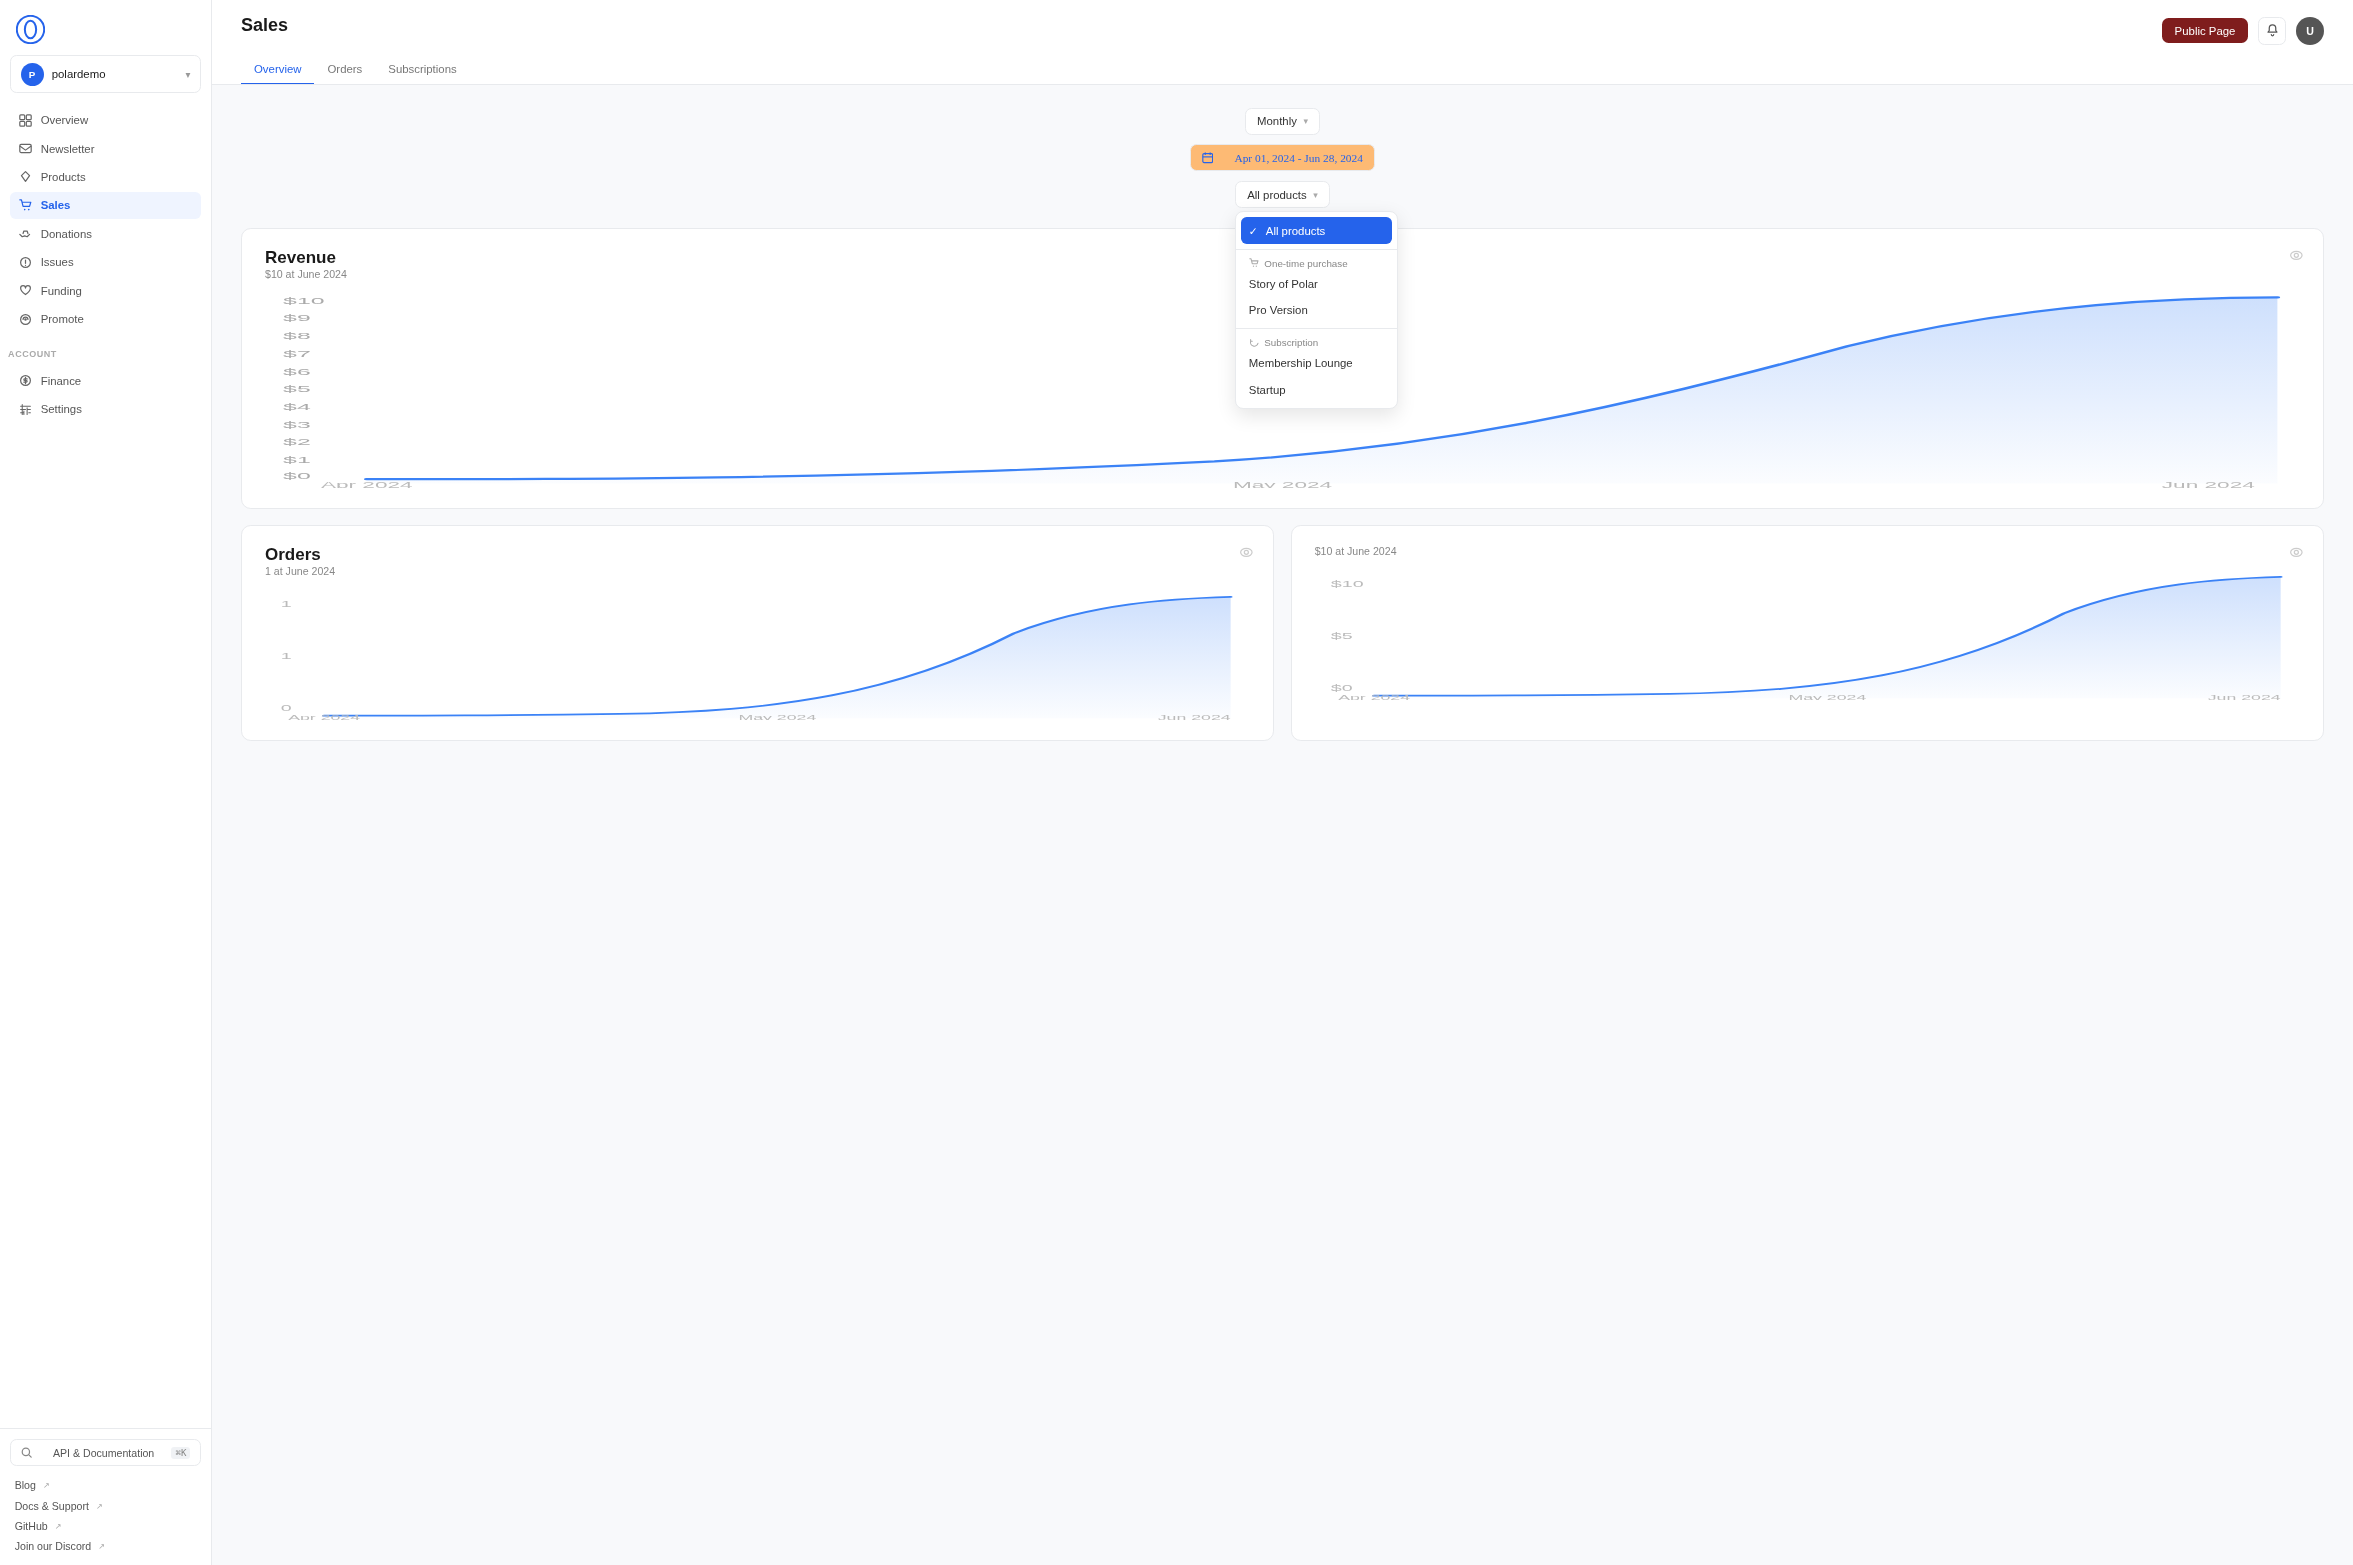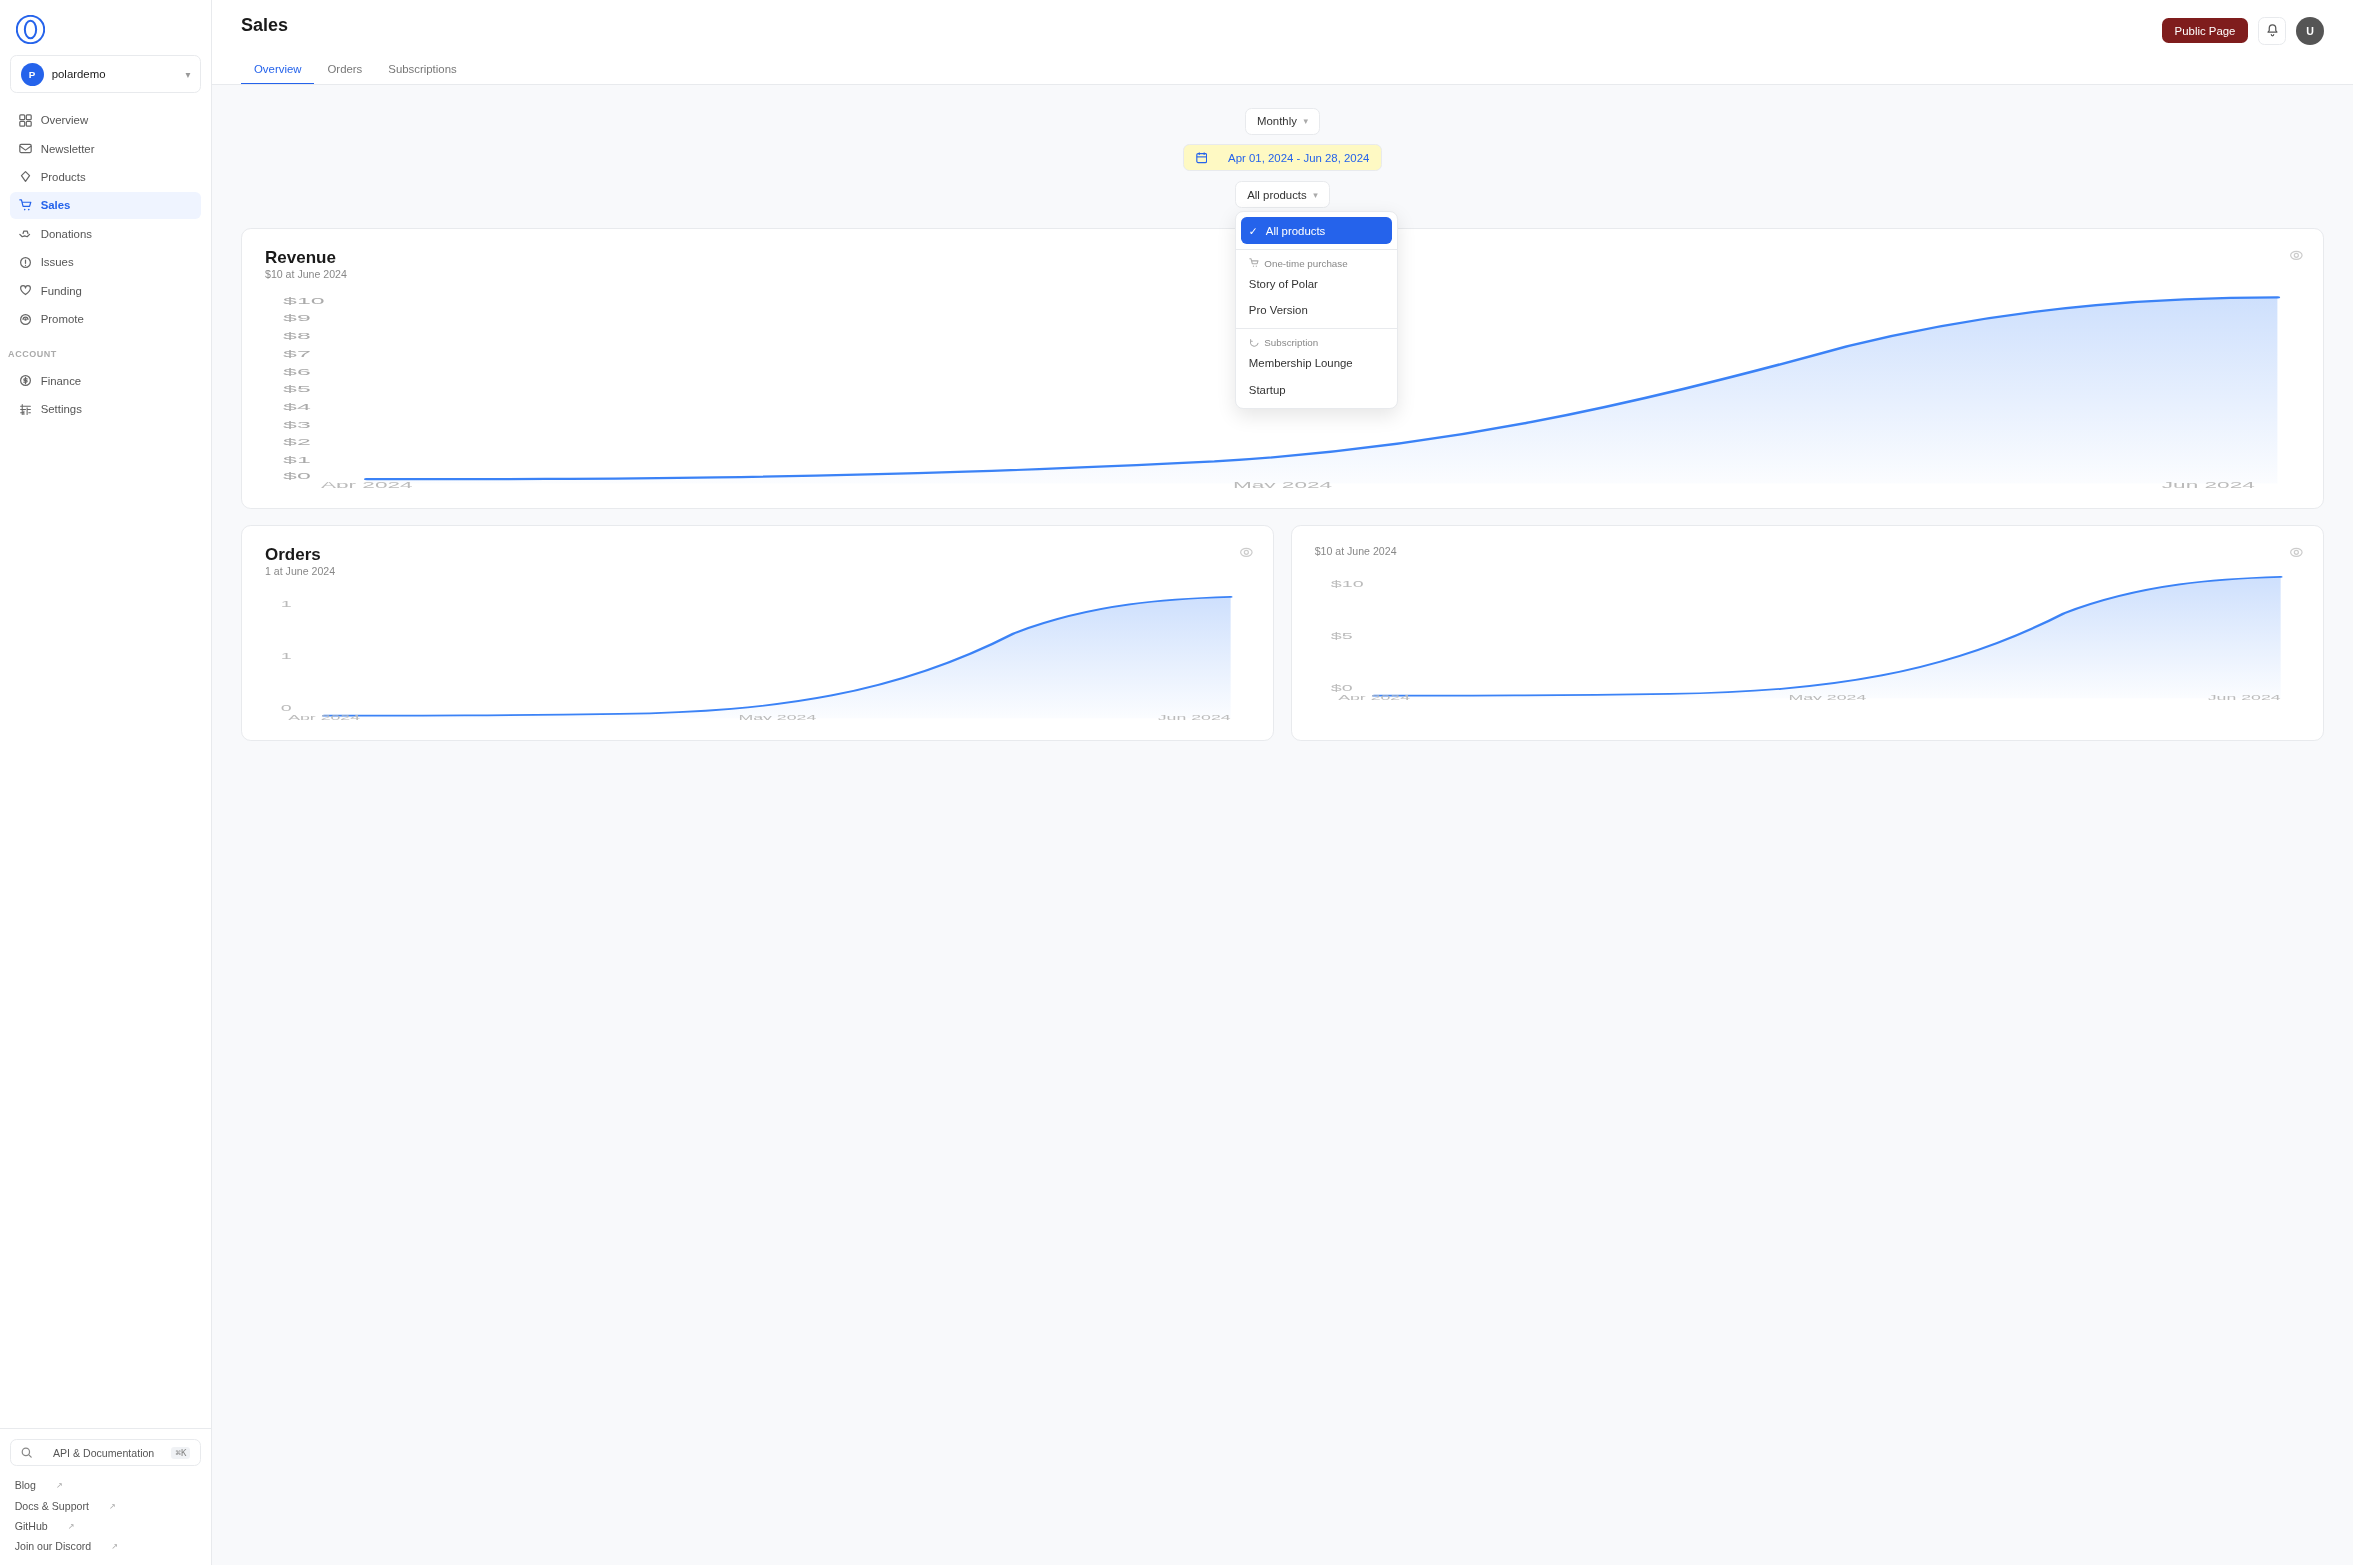--- a/index.html
+++ b/index.html
@@ -103,21 +103,21 @@
       width: 100%;
       justify-content: space-between;
       margin-bottom: 9.8px;
     }
     .api-docs-left { display: flex; align-items: center; gap: 21px; }
     .kbd { background: #f0f2f5; border-radius: 3.3px; padding: 0.8px 4.1px; font-size: 9px; color: #888; font-family: monospace; }
     .footer-links { display: flex; flex-direction: column; gap: 1.6px; }
     .footer-link {
       display: flex;
       align-items: center;
-      gap: 20px;
+      gap: 7px;
       font-size: 10.6px;
       color: #555;
       padding: 3.3px 4.9px;
       border-radius: 4.1px;
       cursor: pointer;
     }
     .ext-icon { font-size: 8.1px; color: #aaa; }
 
     
     .main {
@@ -196,24 +196,25 @@
       white-space: nowrap;
     }
     .filter-btn .chevron { color: #aaa; font-size: 9px; }
     .date-filter-btn {
       display: flex;
       align-items: center;
       gap: 21px;
       padding: 6.5px 11.4px;
       border: 0.8px solid #e8eaed;
       border-radius: 6.5px;
-      background: #fef9c3;
+      background: #fdba74;
       font-size: 11.4px;
       color: #2563eb;
       cursor: pointer;
+      font-family: Liberation Serif, serif;
     }
 
     
     .dropdown-container { position: relative; }
     .dropdown-menu {
       position: absolute;
       top: calc(100% + 3.3px);
       left: 0;
       background: #fff;
       border: 0.8px solid #e8eaed;

